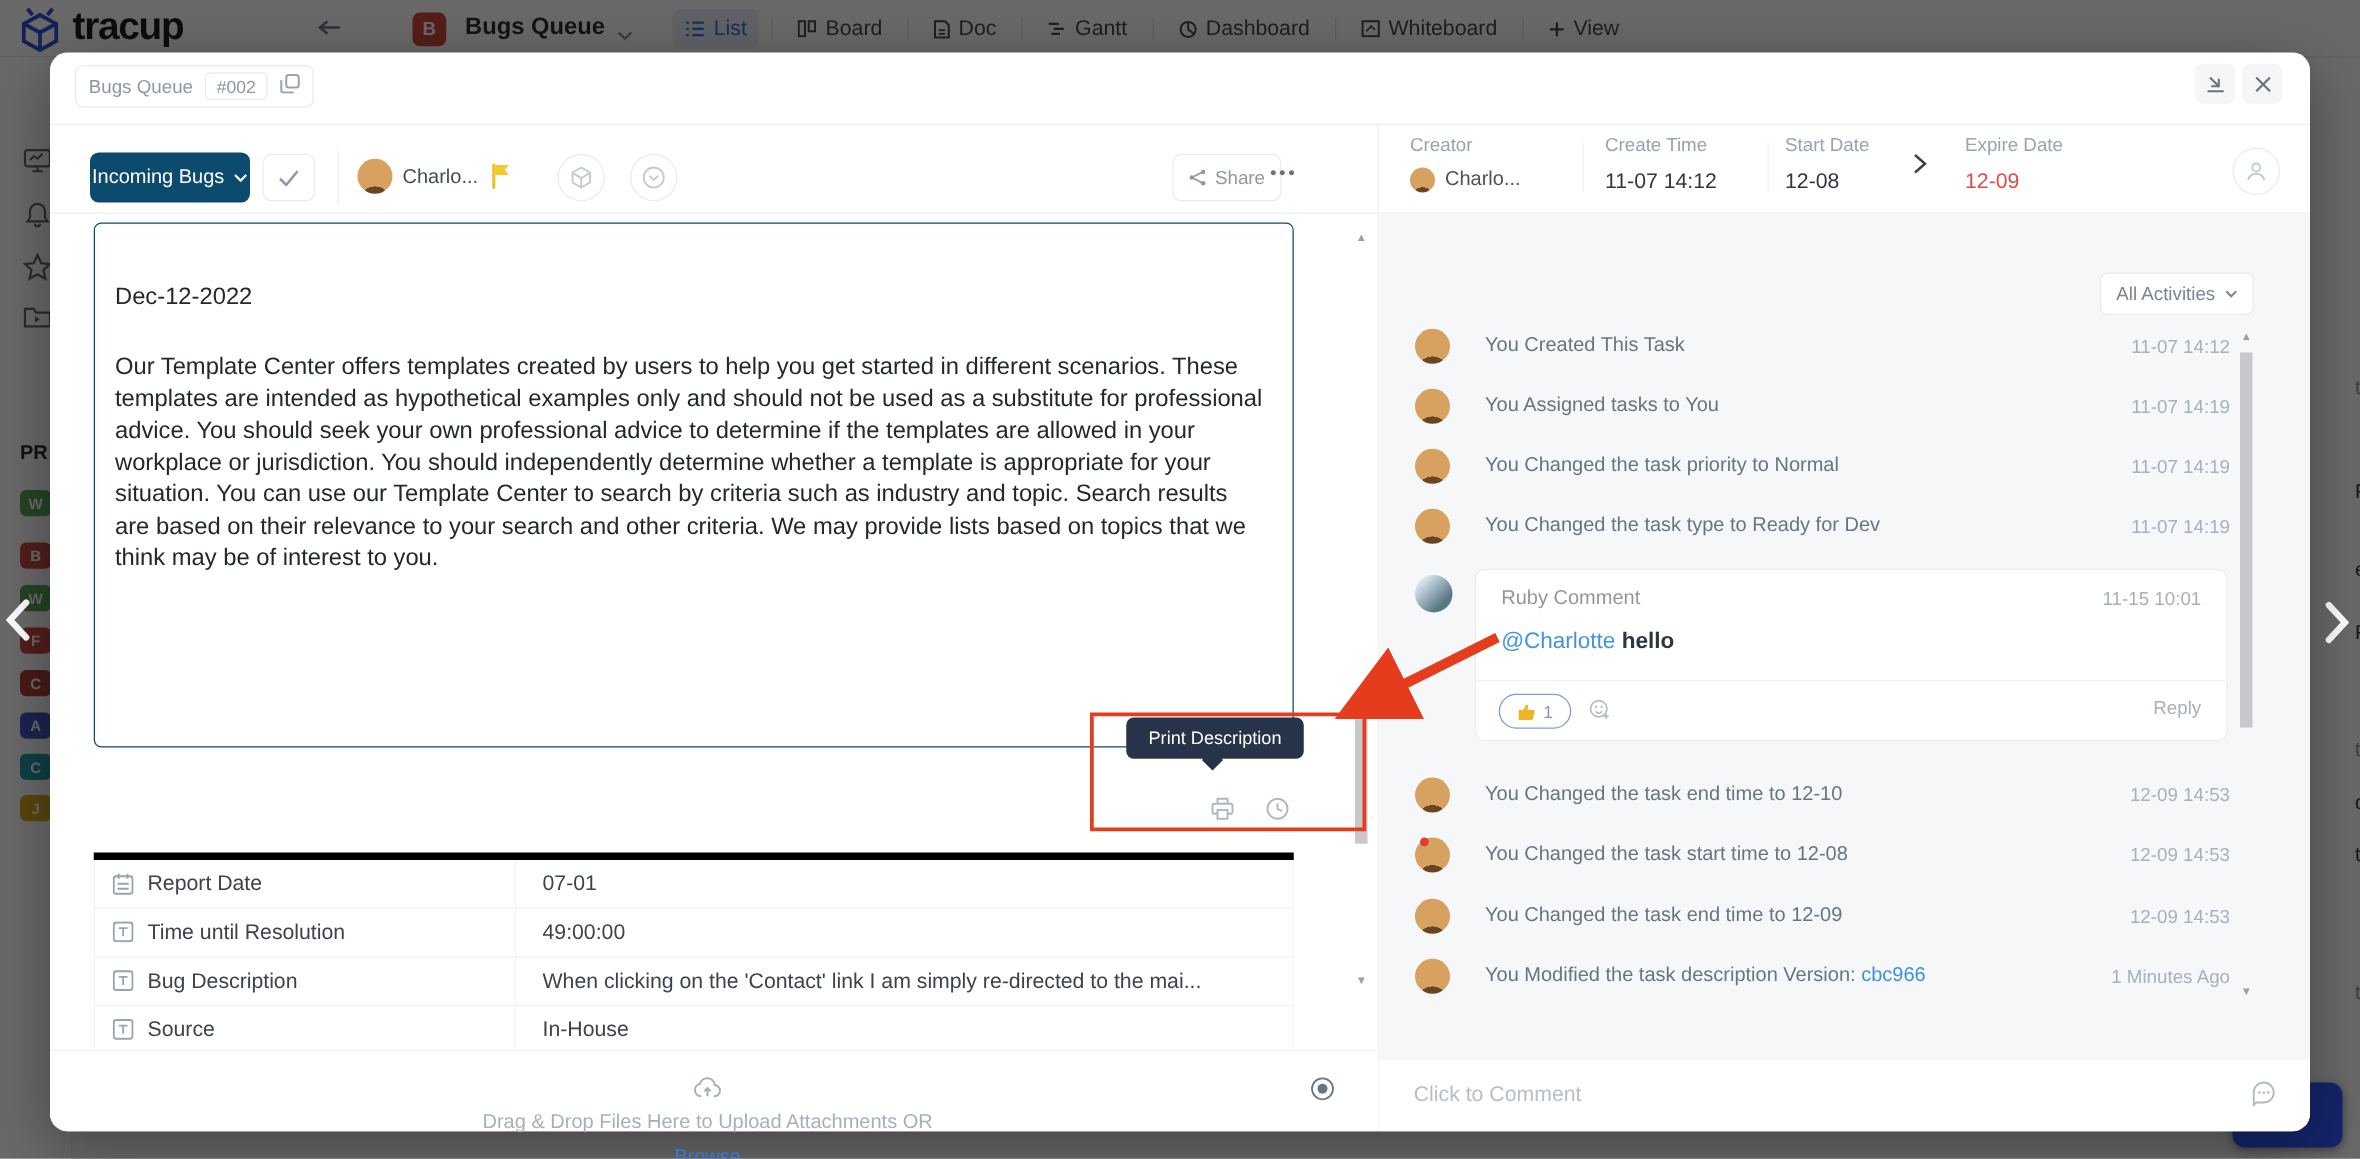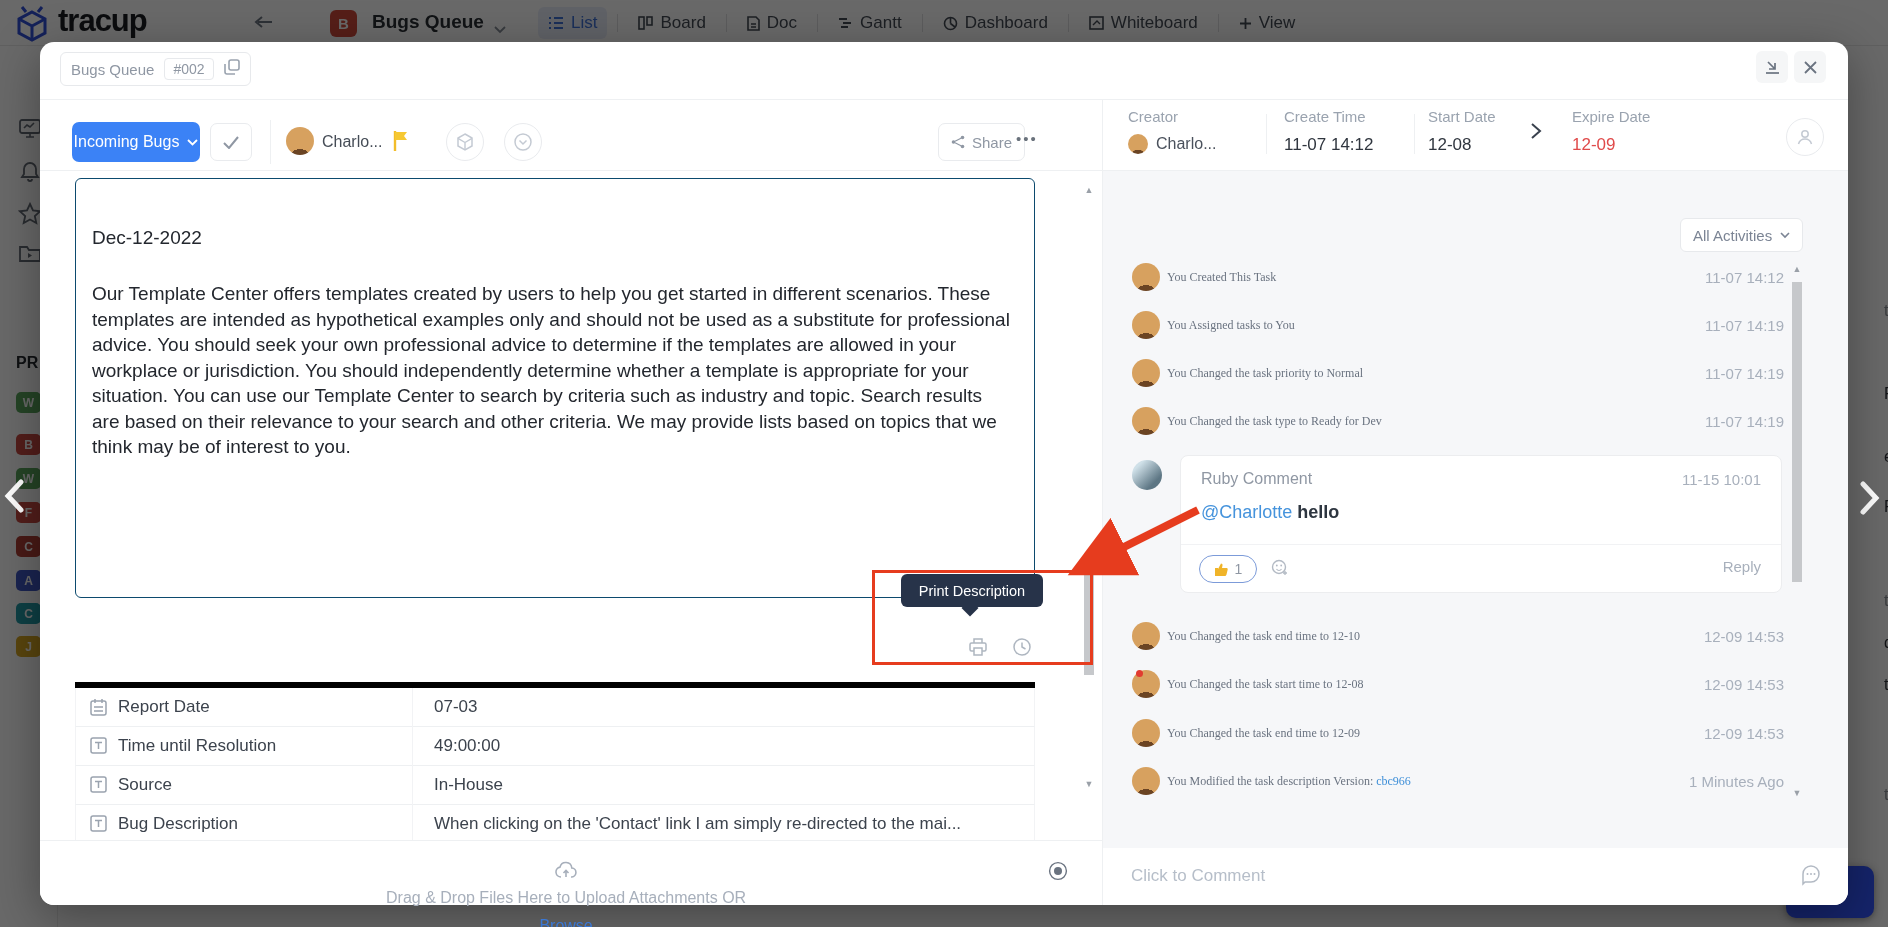--- a/index.html
+++ b/index.html
@@ -36,40 +36,40 @@
   .m-abs { position:absolute; }
   .hdr-sep { position:absolute; left:0; top:57px; width:1808px; height:1px; background:#eef0f2; }
   .tb-sep  { position:absolute; left:0; top:128px; width:1808px; height:1px; background:#eef0f2; }
   .col-sep { position:absolute; left:1062px; top:58px; width:1px; height:805px; background:#eef0f2; }
 
   .breadcrumb { left:20px; top:10px; height:34px; display:flex; align-items:center; gap:10px; padding:0 10px; border:1px solid #e7e9ec; border-radius:6px; }
   .bc-list { font-size:15px; color:#8f97a3; }
   .bc-id { font-size:14px; color:#8f97a3; border:1px solid #e7e9ec; border-radius:4px; padding:2px 8px; }
   .sq-btn { width:32px; height:32px; background:#f5f6f7; border-radius:6px; display:flex; align-items:center; justify-content:center; color:#6a7380; cursor:pointer; }
 
-  .status-btn { left:32px; top:80px; width:128px; height:40px; background:#3b82f6; border-radius:7px; color:#fff; font-size:16px; display:flex; align-items:center; justify-content:center; gap:8px; cursor:pointer; }
+  .status-btn { left:32px; top:80px; width:128px; height:40px; background:#0c4a6e; border-radius:7px; color:#fff; font-size:16px; display:flex; align-items:center; justify-content:center; gap:8px; cursor:pointer; }
   .check-btn { left:170px; top:81px; width:42px; height:38px; border:1px solid #e9ebee; border-radius:7px; display:flex; align-items:center; justify-content:center; color:#8f97a3; cursor:pointer; }
   .v-div { width:1px; background:#eef0f2; }
   .avatar { border-radius:50%; background:radial-gradient(80% 62% at 50% 108%, #6b4423 46%, #d7a15f 47%); }
   .avatar-ruby { border-radius:50%; background:linear-gradient(135deg,#cfe0e8 20%,#5d7684 75%); }
   .assignee-name { font-size:16px; color:#454c56; }
   .circle-btn { width:38px; height:38px; border:1px solid #e9ebee; border-radius:50%; display:flex; align-items:center; justify-content:center; color:#c4cad3; cursor:pointer; background:#fff; }
   .share-btn { left:898px; top:81px; height:38px; padding:0 12px; border:1px solid #e9ebee; border-radius:7px; display:flex; align-items:center; gap:7px; font-size:15px; color:#8f97a3; cursor:pointer; }
   .more-dots { left:976px; top:88px; font-size:15px; letter-spacing:2px; color:#6a727c; cursor:pointer; }
 
   .fld-label { font-size:15px; color:#9aa3af; }
   .fld-value { font-size:17px; color:#30363f; }
   .fld-red { color:#e04a4a; }
   .creator-val { display:flex; align-items:center; gap:8px; font-size:16px; color:#4a515c; }
 
   .activity-bg { left:1063px; top:129px; width:745px; height:677px; background:#f6f7f9; }
   .filter-btn { left:1640px; top:176px; height:34px; padding:0 12px; background:#fff; border:1px solid #e7e9ec; border-radius:6px; display:flex; align-items:center; gap:8px; font-size:15px; color:#7b8494; cursor:pointer; }
   .act-row { position:absolute; left:1092px; width:700px; height:30px; display:flex; align-items:center; }
   .act-avatar { width:28px; height:28px; position:relative; flex:none; }
-  .act-text { margin-left:7px; font-size:12px; color:#6a7380;font-family:Liberation Serif, serif; }
+  .act-text { margin-left:28px; font-size:16px; color:#6a7380; }
   .act-time { position:absolute; right:48px; font-size:15px; color:#a8b0bc; }
   .red-dot { position:absolute; left:4px; top:0; width:7px; height:7px; background:#e23b30; border-radius:50%; }
   .act-link { color:#3e8fd8; }
 
   .comment-card { left:1140px; top:413px; width:602px; height:138px; background:#fff; border:1px solid #ecedef; border-radius:8px; }
   .cc-author { position:absolute; left:20px; top:14px; font-size:16px; color:#8f97a3; }
   .cc-time { position:absolute; right:20px; top:15px; font-size:15px; color:#a8b0bc; }
   .cc-body { position:absolute; left:20px; top:46px; font-size:18px; color:#2e3640; font-weight:700; }
   .cc-mention { color:#4593dc; font-weight:400; }
   .cc-sep { position:absolute; left:0; top:88px; width:100%; height:1px; background:#f1f2f4; }
@@ -375,48 +375,48 @@
     </div>
 
     <div class="m-abs props-table">
       <div class="prop-row">
         <span class="prop-icon"><svg width="17" height="18" viewBox="0 0 17 18">
               <rect x="1" y="3" width="15" height="14" rx="2" fill="none" stroke="#9aa3af" stroke-width="1.5"></rect>
               <path d="M5 1v4M12 1v4M4 9h9M4 13h9" stroke="#9aa3af" stroke-width="1.5"></path>
             </svg></span>
         <span class="prop-label">Report Date</span>
         <span class="prop-div"></span>
-        <span class="prop-value">07-03</span>
+        <span class="prop-value">07-01</span>
       </div>
       <div class="prop-row">
         <span class="prop-icon"><svg width="17" height="17" viewBox="0 0 17 17">
               <rect x="1" y="1" width="15" height="15" rx="2" fill="none" stroke="#9aa3af" stroke-width="1.5"></rect>
               <path d="M5 5.5h7M8.5 5.5V12" stroke="#9aa3af" stroke-width="1.5"></path>
             </svg></span>
         <span class="prop-label">Time until Resolution</span>
         <span class="prop-div"></span>
         <span class="prop-value">49:00:00</span>
       </div>
       <div class="prop-row">
         <span class="prop-icon"><svg width="17" height="17" viewBox="0 0 17 17">
               <rect x="1" y="1" width="15" height="15" rx="2" fill="none" stroke="#9aa3af" stroke-width="1.5"></rect>
               <path d="M5 5.5h7M8.5 5.5V12" stroke="#9aa3af" stroke-width="1.5"></path>
             </svg></span>
-        <span class="prop-label">Source</span>
+        <span class="prop-label">Bug Description</span>
         <span class="prop-div"></span>
-        <span class="prop-value">In-House</span>
+        <span class="prop-value">When clicking on the 'Contact' link I am simply re-directed to the mai...</span>
       </div>
       <div class="prop-row">
         <span class="prop-icon"><svg width="17" height="17" viewBox="0 0 17 17">
               <rect x="1" y="1" width="15" height="15" rx="2" fill="none" stroke="#9aa3af" stroke-width="1.5"></rect>
               <path d="M5 5.5h7M8.5 5.5V12" stroke="#9aa3af" stroke-width="1.5"></path>
             </svg></span>
-        <span class="prop-label">Bug Description</span>
+        <span class="prop-label">Source</span>
         <span class="prop-div"></span>
-        <span class="prop-value">When clicking on the 'Contact' link I am simply re-directed to the mai...</span>
+        <span class="prop-value">In-House</span>
       </div>
     </div>
 
     <div class="m-abs attach-bar">
       <div class="attach-inner">
         <svg width="22" height="18" viewBox="0 0 22 18">
             <path d="M6 16a5 5 0 0 1-1-9.9A6 6 0 0 1 16.8 7 4 4 0 0 1 16 16" fill="none" stroke="#a7afbb" stroke-width="1.6"></path>
             <path d="M11 16v-6M8.5 12L11 9.5l2.5 2.5" fill="none" stroke="#a7afbb" stroke-width="1.6"></path>
           </svg>
         <span>Drag &amp; Drop Files Here to Upload Attachments OR</span>

